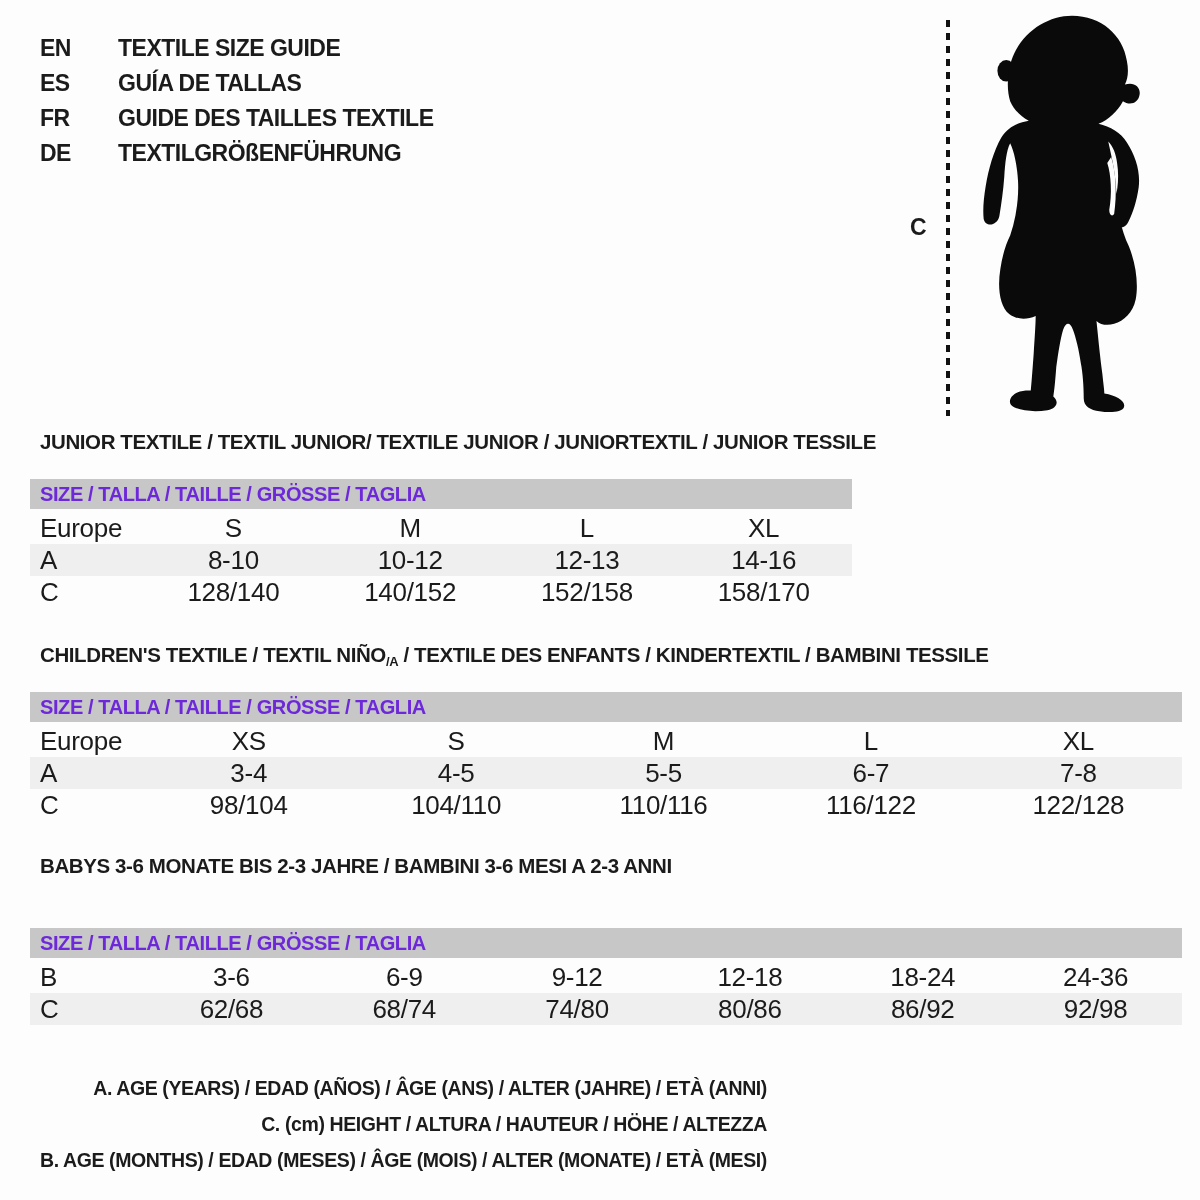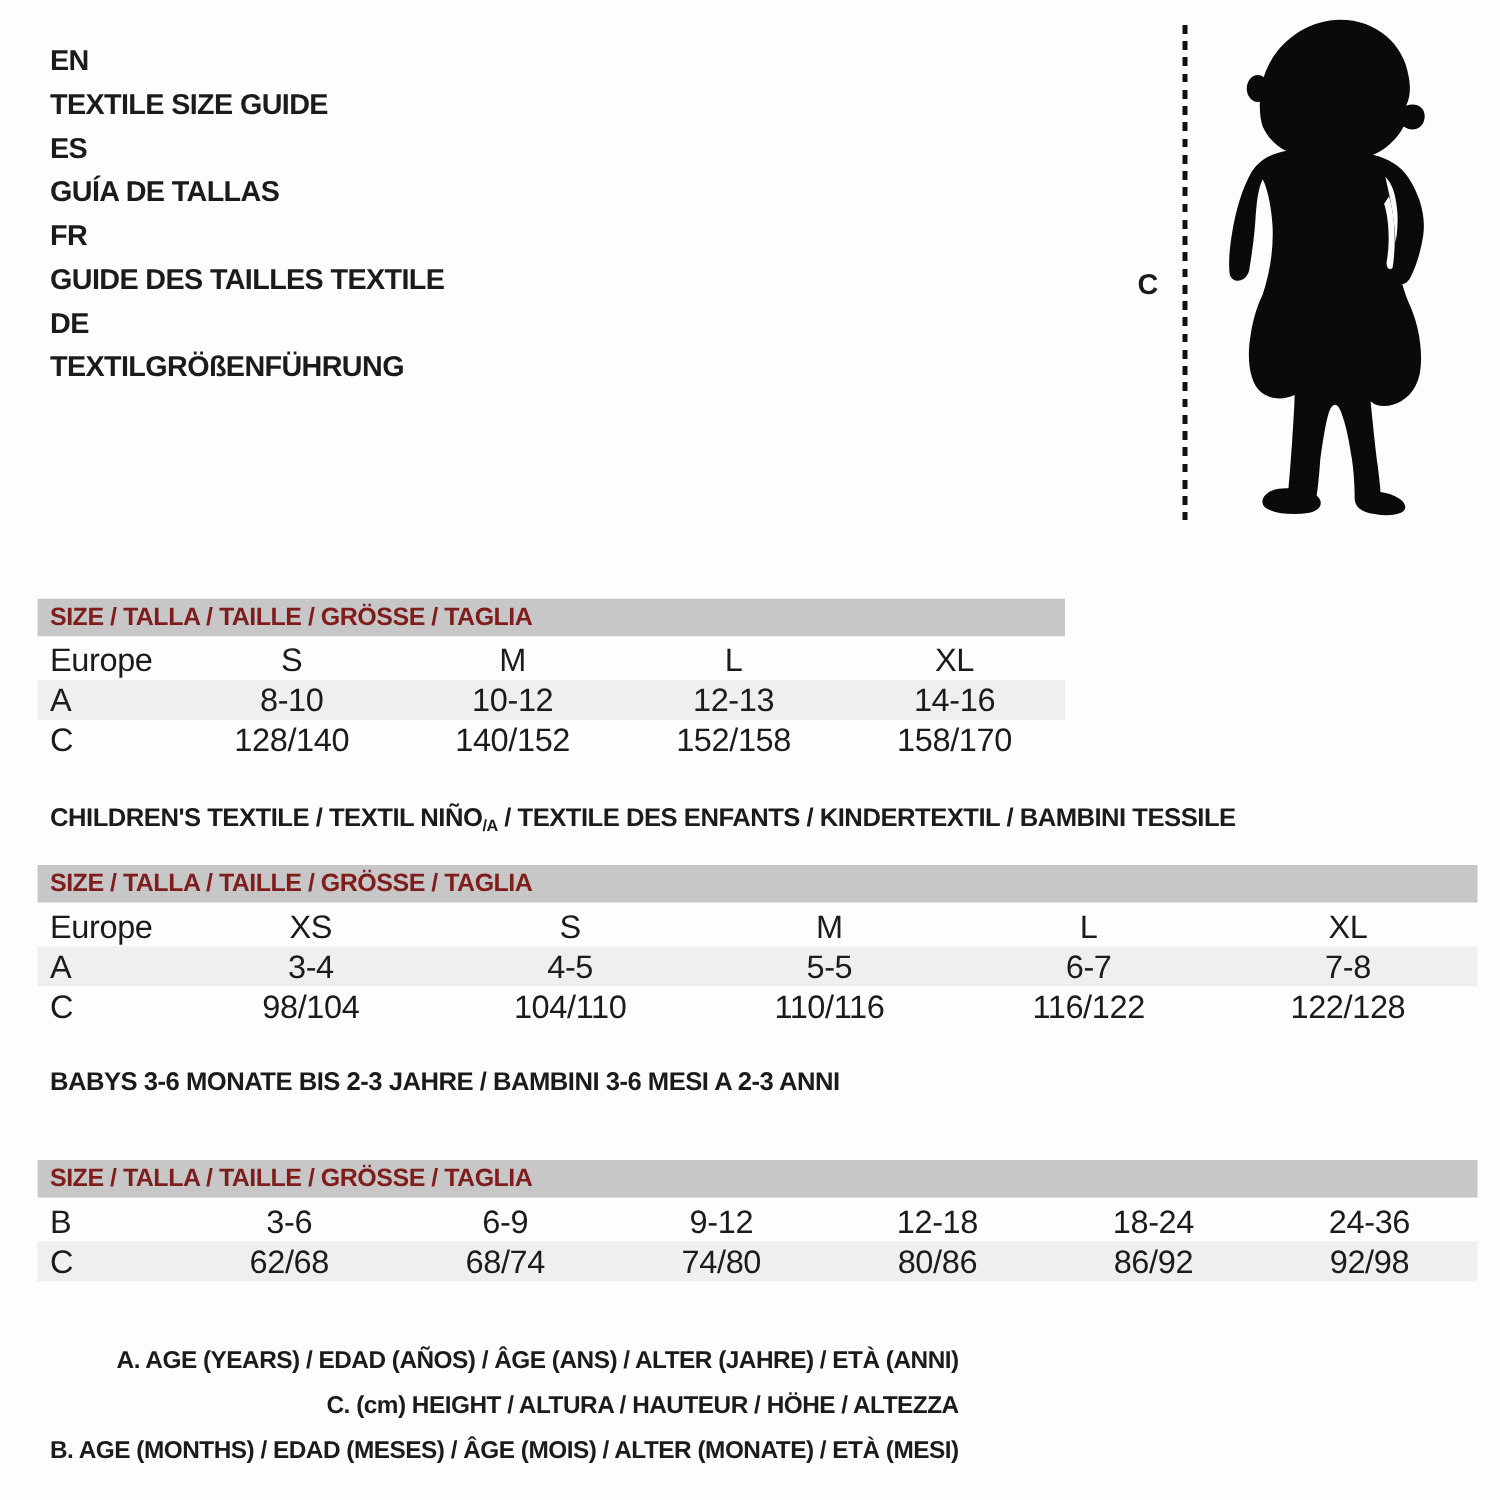--- a/index.html
+++ b/index.html
@@ -9,21 +9,21 @@
   }
   .page{
     position:relative;
     width:1200px;height:1200px;
     background:#fdfdfd;
     color:#1b1b1b;
     overflow:hidden;
   }
   
   .lang-block{position:absolute;left:40px;top:31px;}
-  .lang-row{display:flex;line-height:35px;flex-direction:column;}
+  .lang-row{display:flex;line-height:35px;}
   .lang-code{width:78px;font-weight:bold;font-size:23px;letter-spacing:-0.5px;}
   .lang-title{font-weight:bold;font-size:23px;letter-spacing:-0.5px;}
   
   .figure{position:absolute;left:900px;top:8px;width:290px;height:412px;}
   .figure-label{position:absolute;left:10px;top:206px;font-weight:bold;font-size:23px;}
   .dotted-line{
     position:absolute;left:46px;top:12px;width:4px;height:396px;
     background:repeating-linear-gradient(to bottom,#111 0 7px,transparent 7px 13px);
   }
   .silhouette{position:absolute;left:64px;top:0px;}
@@ -34,21 +34,21 @@
     white-space:nowrap;
   }
   .section-title .subscript{font-size:13px;vertical-align:-4px;font-weight:bold;}
   .title-line{line-height:31px;}
   
   .size-table{position:absolute;left:30px;}
   .w-junior{width:822px;}
   .w-wide{width:1152px;}
   .thead{
     height:30px;line-height:30px;
-    background:#c7c7c7;color:#7f1d1d;
+    background:#c7c7c7;color:#6d28d9;
     font-weight:bold;font-size:20px;letter-spacing:-0.4px;
     padding-left:10px;box-sizing:border-box;
     margin-bottom:3px;
   }
   .trow{display:flex;height:32px;align-items:center;font-size:26px;letter-spacing:-0.3px;}
   .trow.shaded{background:#efefef;}
   .tlabel{width:115px;padding-left:10px;box-sizing:border-box;}
   .tcell{flex:1;text-align:center;}
   
   .legend{position:absolute;left:40px;top:1070px;}
@@ -129,20 +129,23 @@
         C17,206 18,194 20,182
         C23,164 28,146 36,132
         C43,121 53,117 64,115
         C56,111 49,104 45,95
         C43,89 42,80 43,70
         C46,32 78,8 108,8 Z"></path>
       <path fill="#fdfdfd" d="M148,152 C153,168 154,190 151,210 C149,213 146,211 146,206 C149,190 148,170 144,158 Z"></path>
     </svg>
   </div>
 
+  <div class="section-title" style="top:430px;">
+    <span>JUNIOR TEXTILE / TEXTIL JUNIOR/ TEXTILE JUNIOR / JUNIORTEXTIL / JUNIOR TESSILE</span>
+  </div>
   <div class="size-table w-junior" style="top:479px;">
     <div class="thead">SIZE / TALLA / TAILLE / GRÖSSE / TAGLIA</div>
     <div class="trow">
       <span class="tlabel">Europe</span>
       <span class="tcell">S</span>
       <span class="tcell">M</span>
       <span class="tcell">L</span>
       <span class="tcell">XL</span>
     </div>
     <div class="trow shaded">

